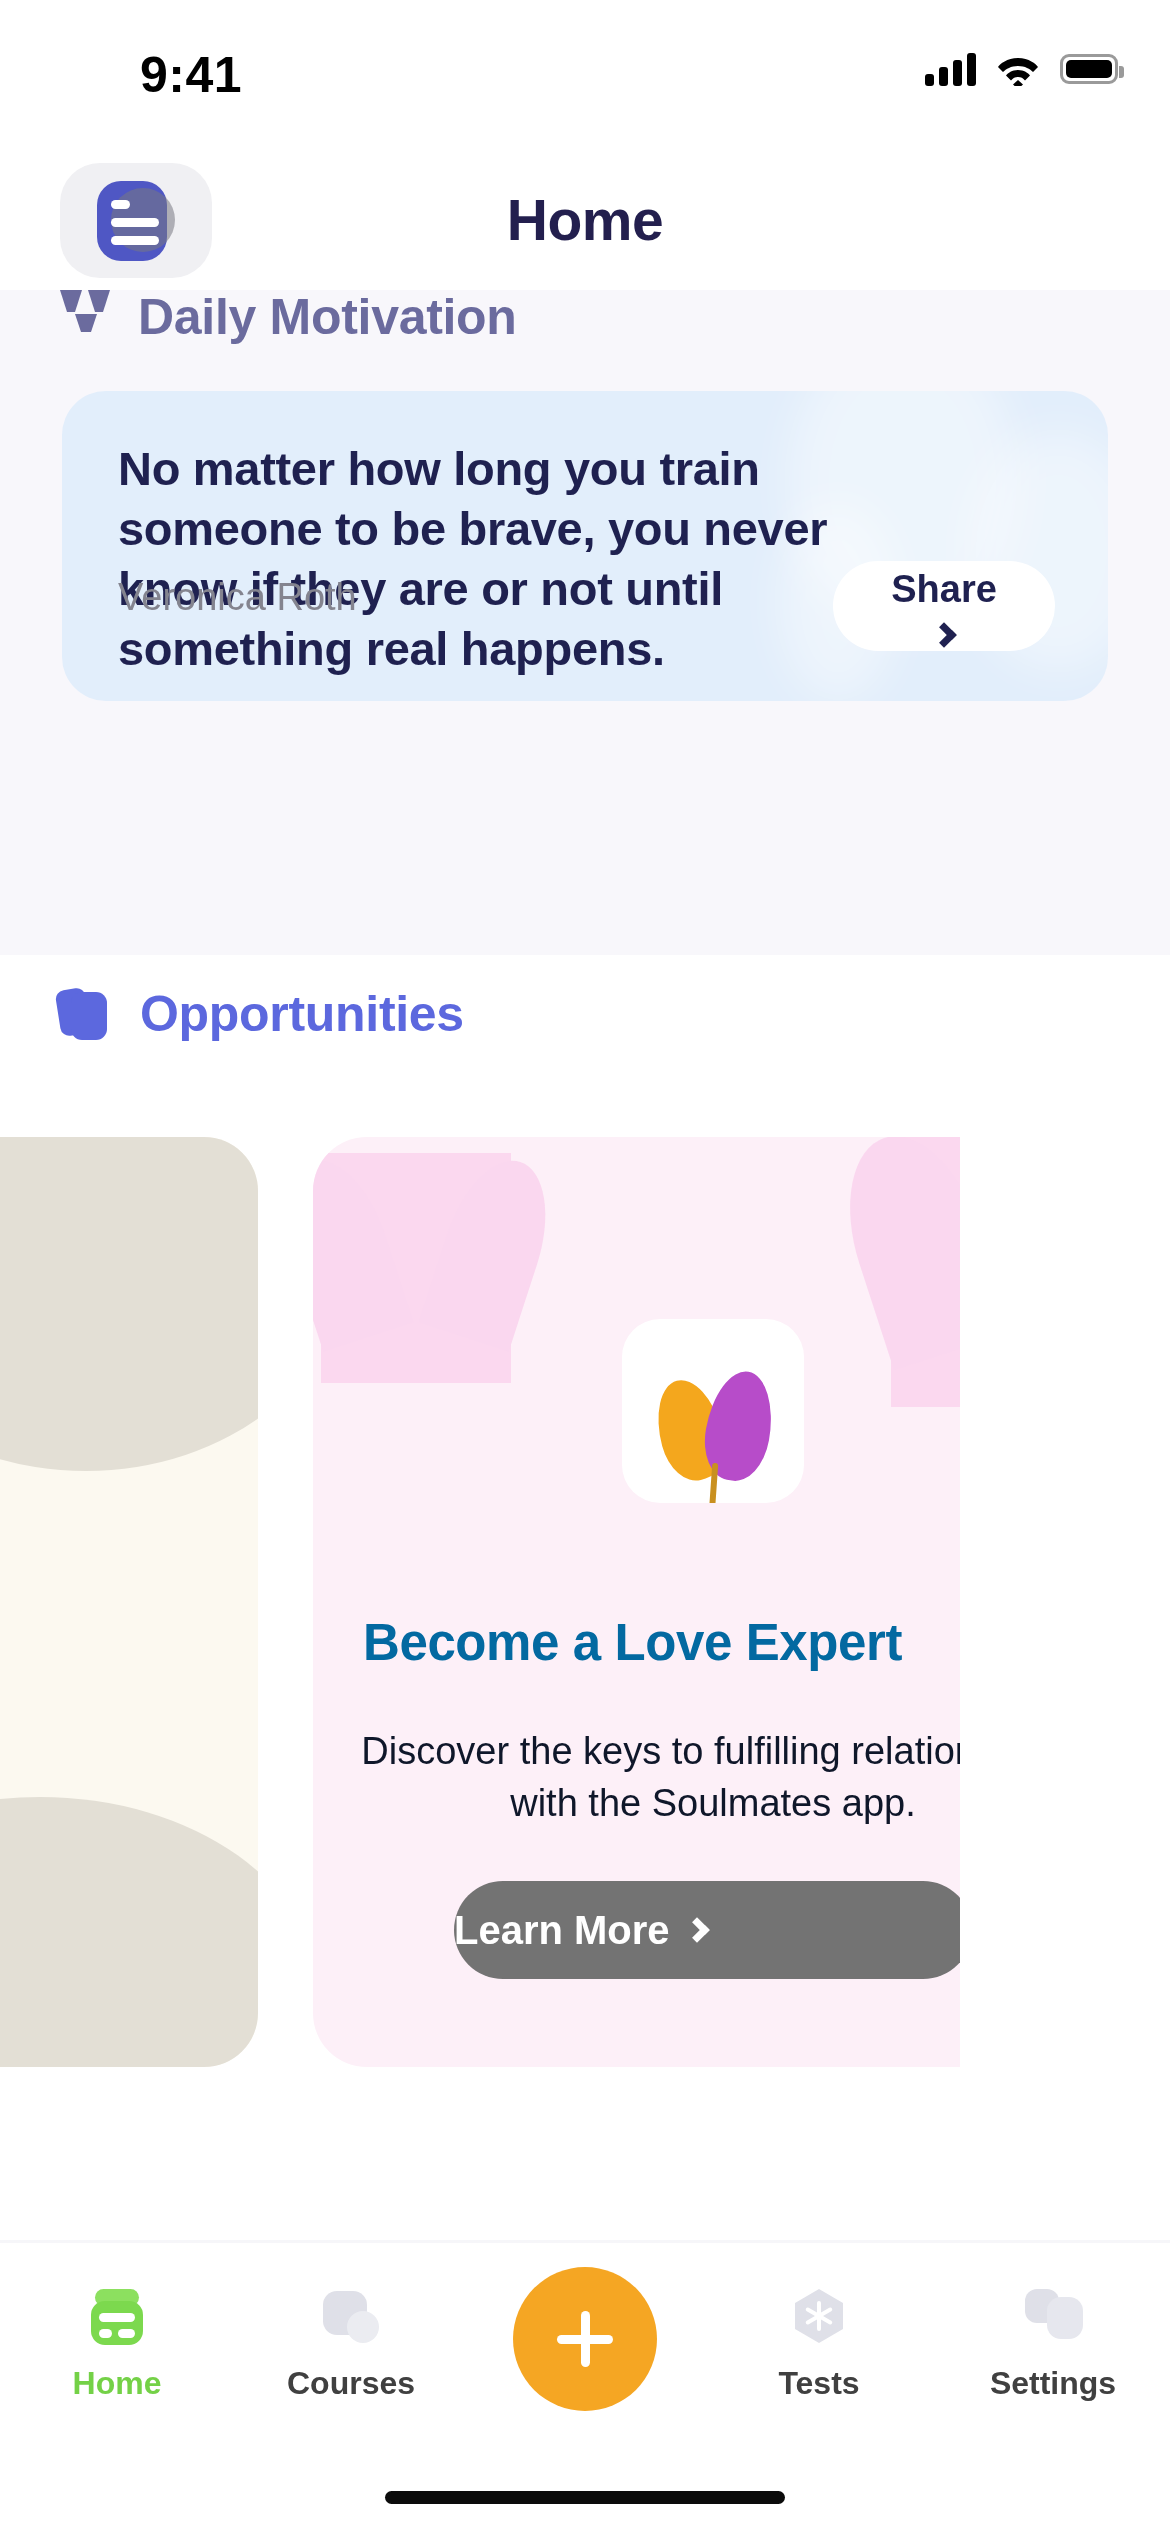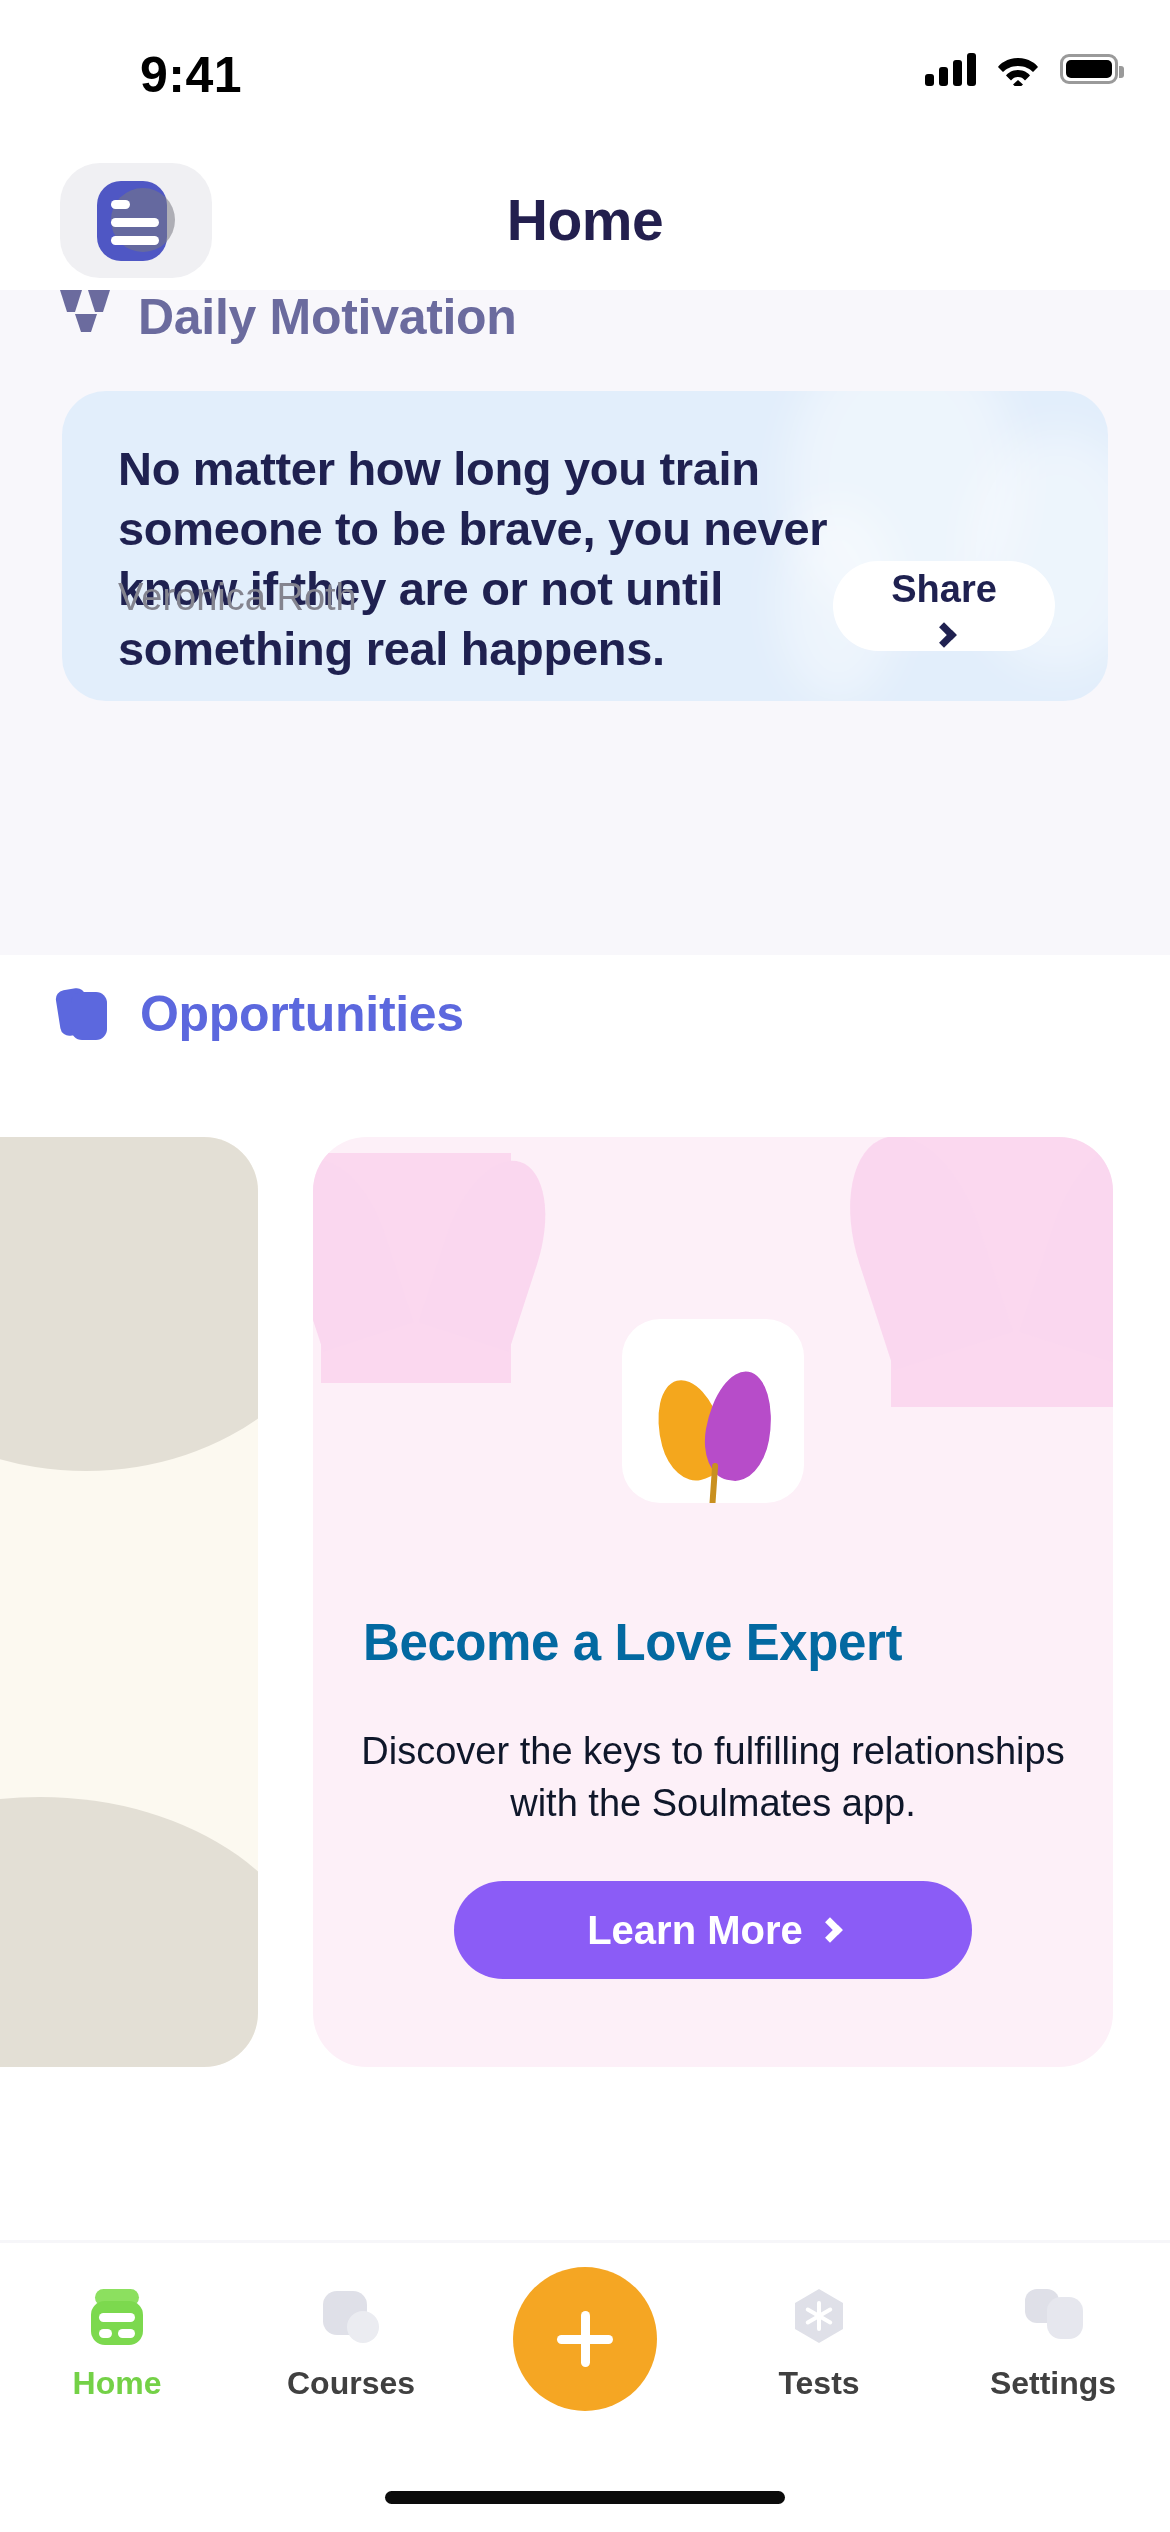--- a/index.html
+++ b/index.html
@@ -105,21 +105,21 @@
     width:222px; height:90px; border-radius:45px; background:#ffffff;
     display:flex; align-items:center; justify-content:center; gap:15px;
     font-size:38px; font-weight:700; color:#1f2150;flex-direction:column;
   }
   .chev { display:inline-block; width:18px; height:18px;
     border-right:7px solid currentColor; border-top:7px solid currentColor;
     transform:rotate(45deg); }
 
   
   .opportunities {
-    position:absolute; top:955px; left:0; width:1170px; height:1285px;
+    position:absolute; top:955px; left:0; width:960px; height:1285px;
     background:#ffffff; overflow:hidden;padding-left:12px;
   }
   .sect-head-o {
     position:absolute; left:58px; top:30px;
     display:flex; align-items:center; gap:24px;
   }
   .cards-icon { width:58px; height:56px; position:relative; flex:none; }
   .cards-icon .c-back {
     position:absolute; left:0; top:3px; width:30px; height:46px;
     background:#5c68de; border-radius:9px; transform:rotate(-9deg);
@@ -204,22 +204,22 @@
     position:absolute; left:50px; right:50px; top:430px;
     font-size:51px; font-weight:700; color:#0369a1; text-align:left;
     line-height:1.18; letter-spacing:-0.4px;margin-top:46px;
   }
   .cr-desc {
     position:absolute; left:38px; right:38px; top:588px;
     font-size:38px; color:#0f172a; text-align:center; line-height:1.38;
   }
   .cr-btn {
     position:absolute; left:50%; transform:translateX(-50%); top:744px;
-    width:518px; height:98px; border-radius:49px; background:#8b5cf6;
-    display:flex; align-items:center; justify-content:center; gap:18px;
+    width:518px; height:98px; border-radius:49px; background:#737373;
+    display:flex; align-items:center; justify-content:flex-start; gap:18px;
     font-size:40px; font-weight:700; color:#ffffff;
   }
 
   
   .tabbar {
     position:absolute; left:0; bottom:0; width:1170px; height:292px;
     background:#ffffff; border-top:3px solid #f6f6f9;
   }
   .tabs { position:absolute; left:0; top:0; width:1170px; height:230px; display:flex; }
   .tab { flex:1; display:flex; flex-direction:column; align-items:center; justify-content:flex-start;

